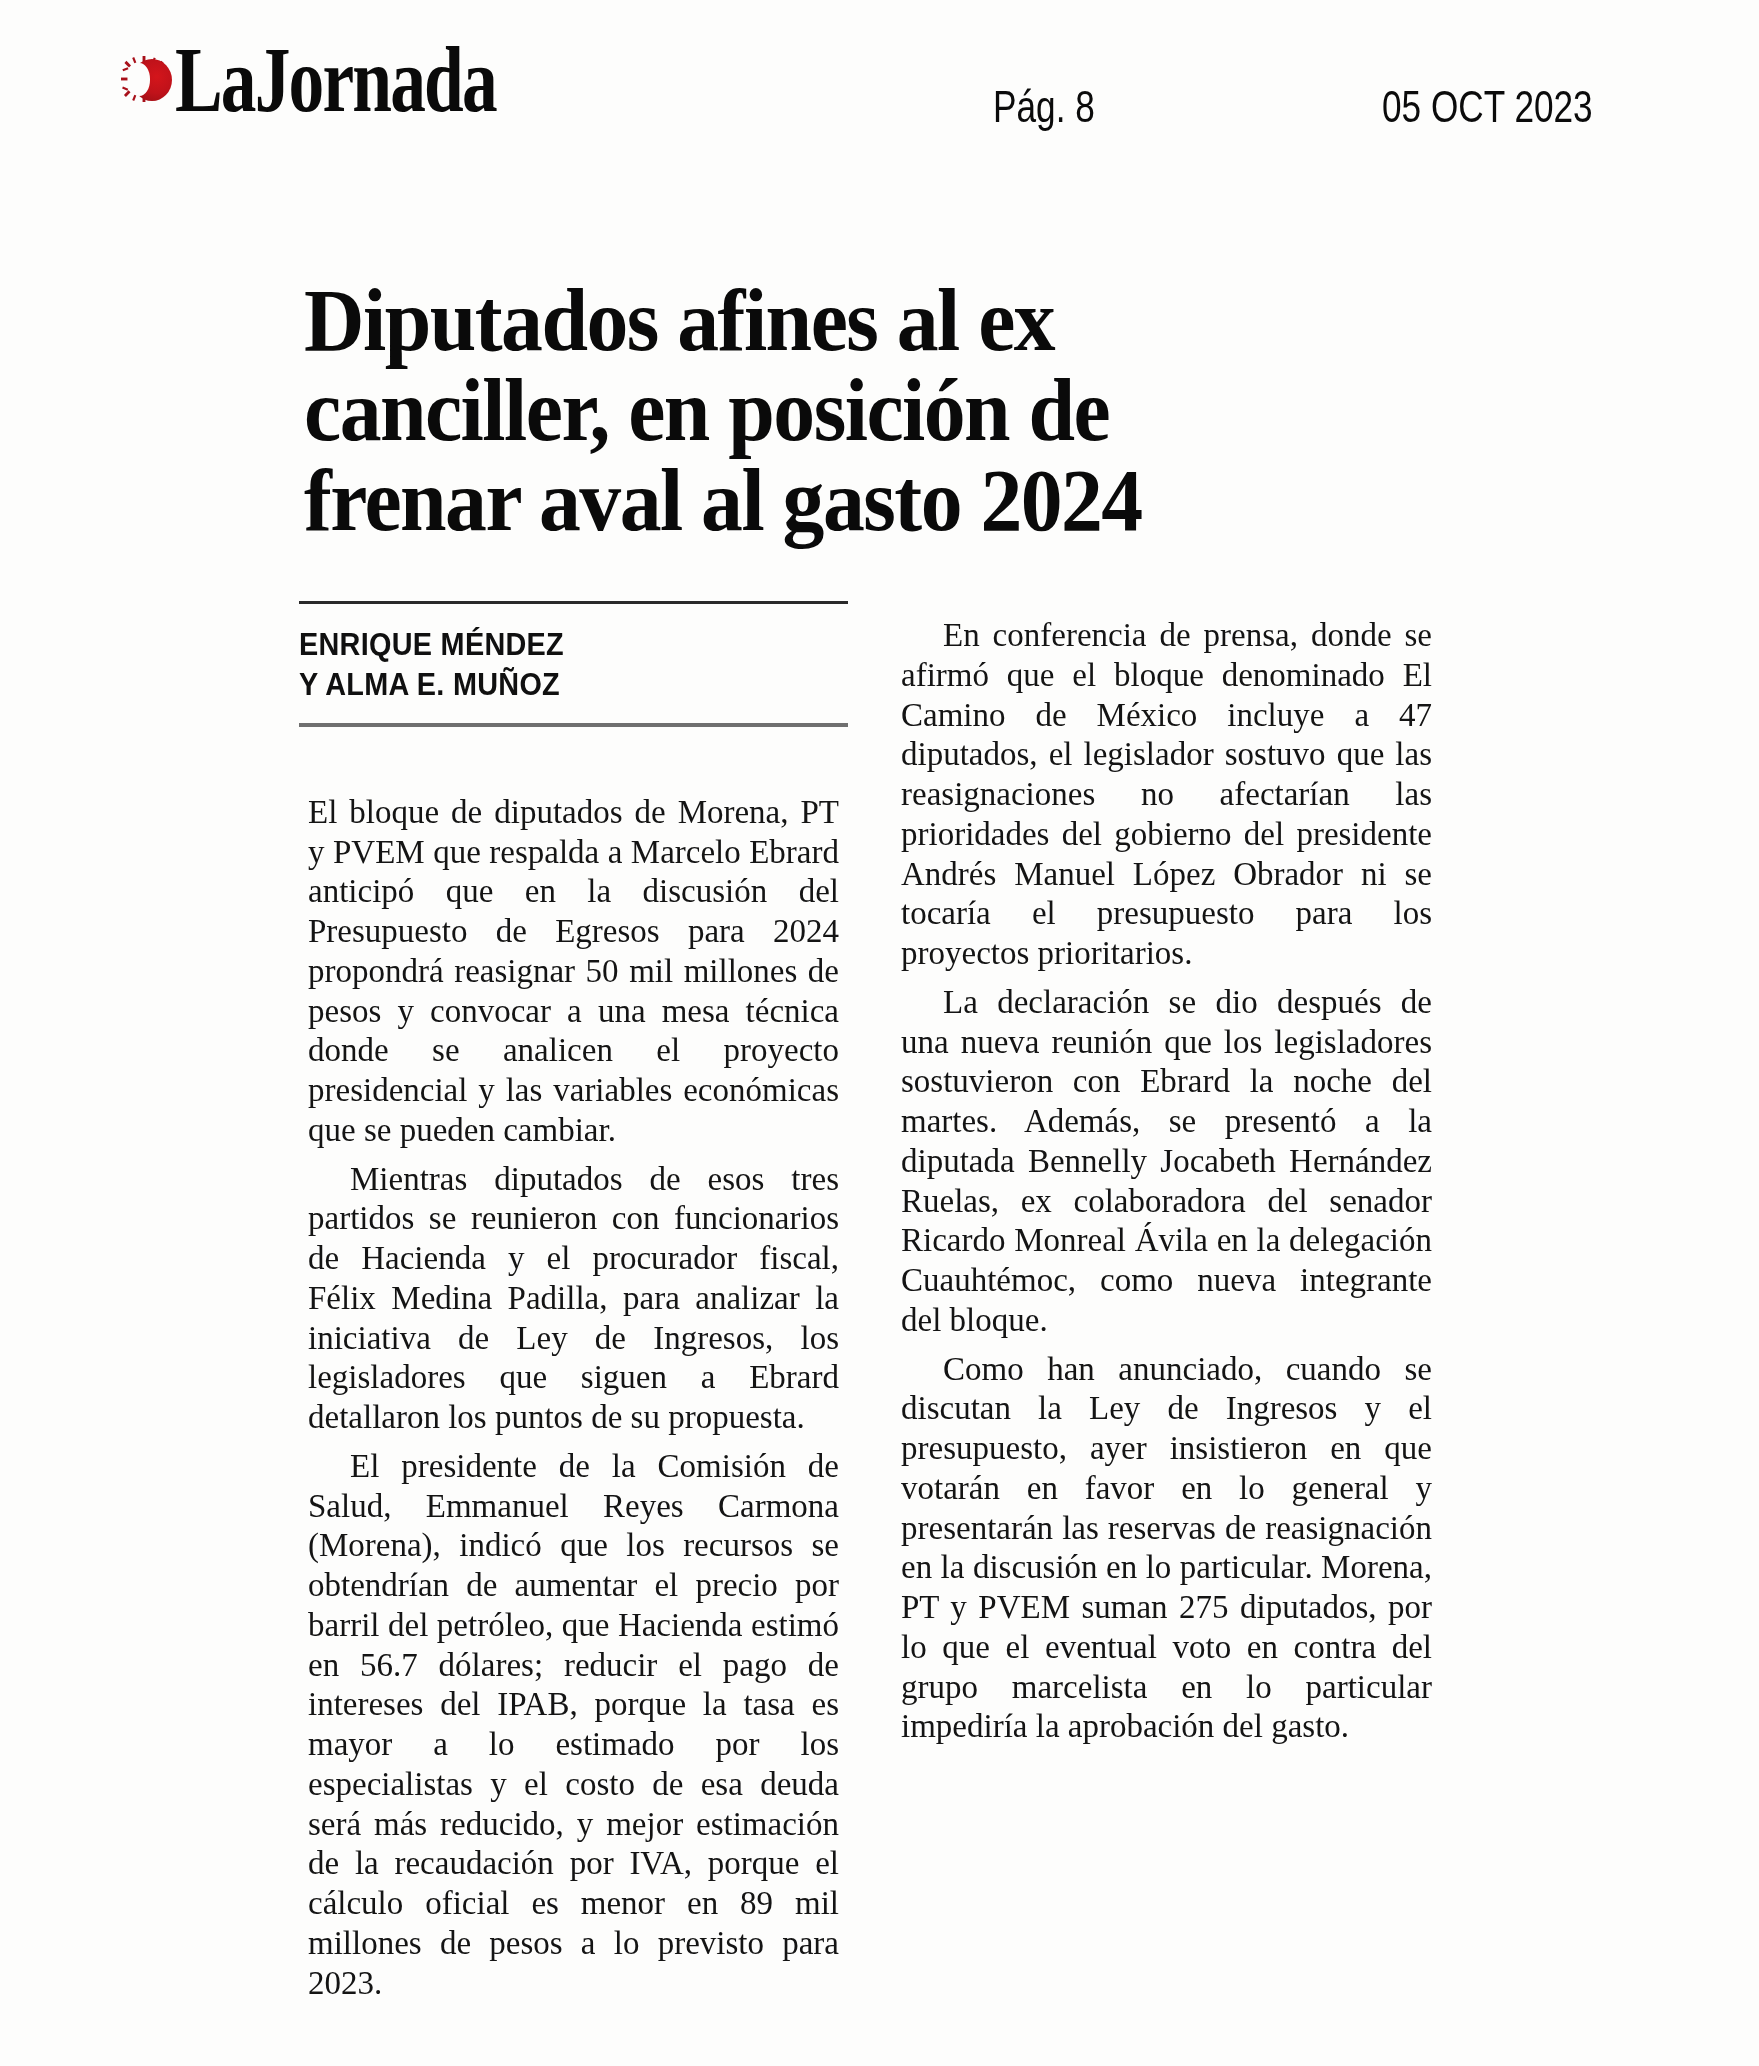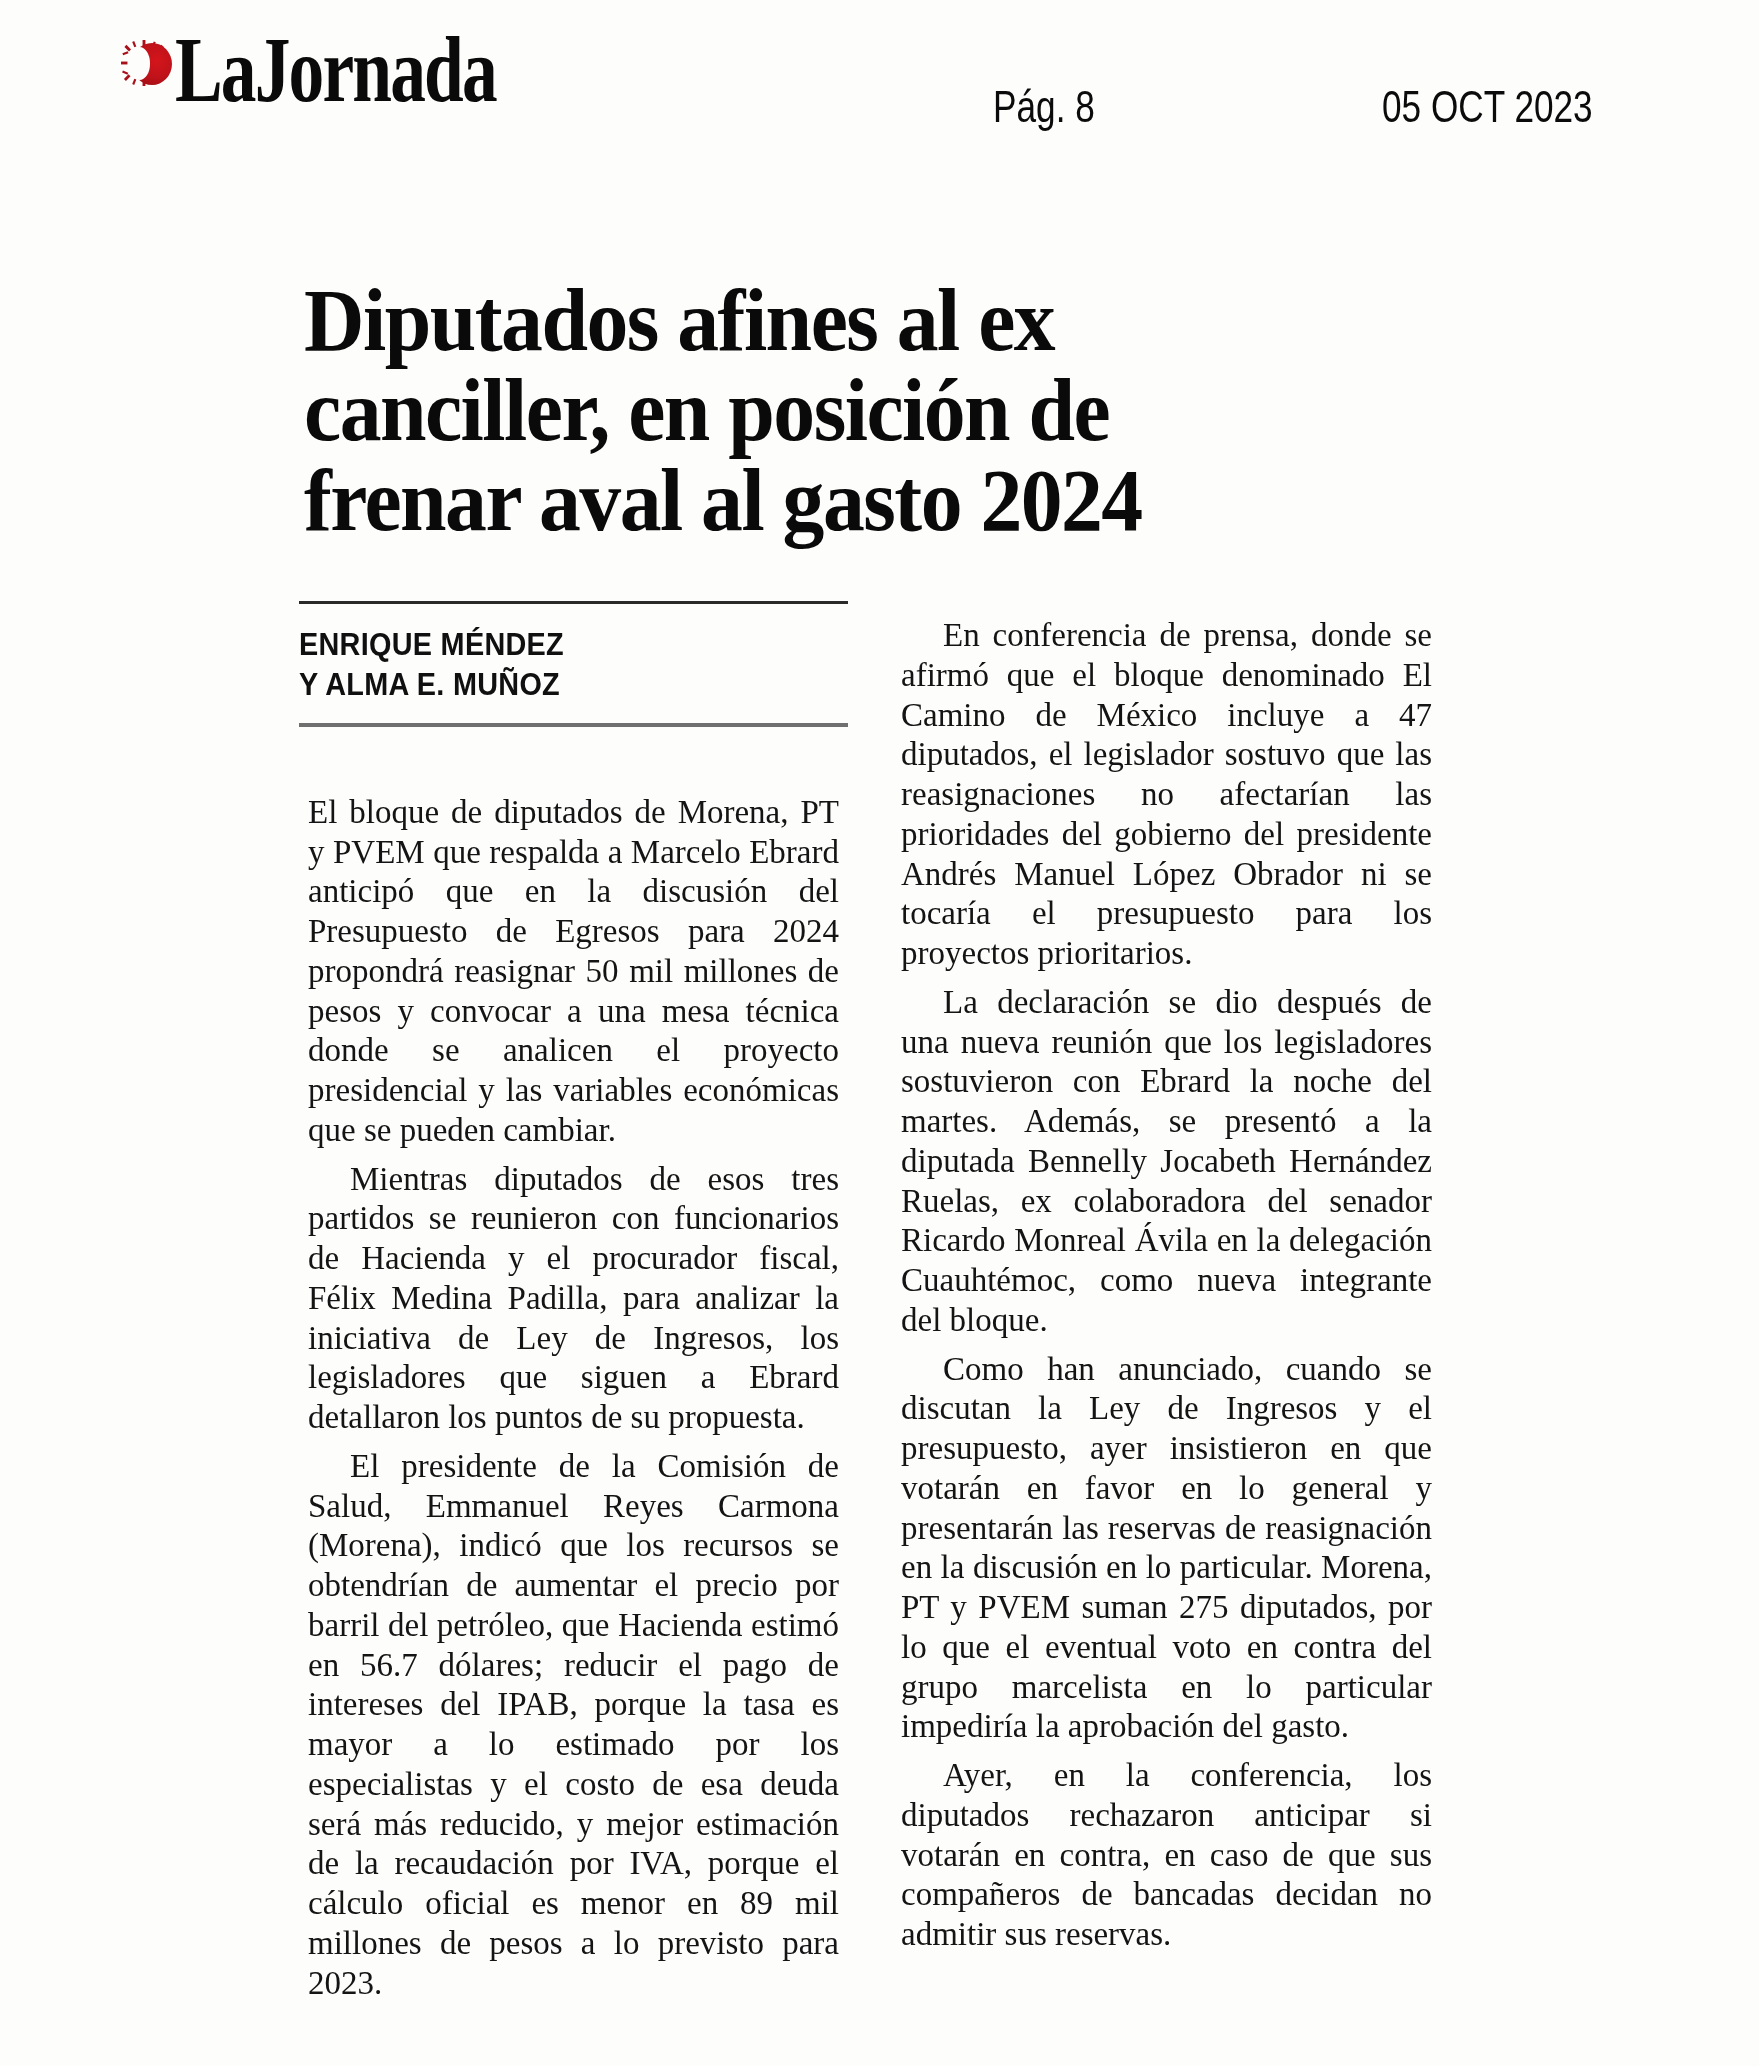--- a/index.html
+++ b/index.html
@@ -28,20 +28,21 @@
     left: 0; top: 0;
     width: 1760px;
     height: 179px;
   }
 
   .masthead {
     position: absolute;
     left: 120px;
     top: 37px;
     display: flex;
+    align-items: center;
     height: 86px;
   }
 
   .logo-mark {
     position: relative;
     width: 54px;
     height: 54px;
     margin-right: 1.4px;
     flex: 0 0 auto;
   }
@@ -212,17 +213,16 @@
 
     <p class="first">El bloque de diputados de Morena, PT y PVEM que respalda a Marcelo Ebrard anticipó que en la discusión del Presupuesto de Egresos para 2024 propondrá reasignar 50 mil millones de pesos y convocar a una mesa técnica donde se analicen el proyecto presidencial y las variables económicas que se pueden cambiar.</p>
     <p>Mientras diputados de esos tres partidos se reunieron con funcionarios de Hacienda y el procurador fiscal, Félix Medina Padilla, para analizar la iniciativa de Ley de Ingresos, los legisladores que siguen a Ebrard detallaron los puntos de su propuesta.</p>
     <p>El presidente de la Comisión de Salud, Emmanuel Reyes Carmona (Morena), indicó que los recursos se obtendrían de aumentar el precio por barril del petróleo, que Hacienda estimó en 56.7 dólares; reducir el pago de intereses del IPAB, porque la tasa es mayor a lo estimado por los especialistas y el costo de esa deuda será más reducido, y mejor estimación de la recaudación por IVA, porque el cálculo oficial es menor en 89 mil millones de pesos a lo previsto para 2023.</p>
   </div>
 
   <div class="col right">
     <p>En conferencia de prensa, donde se afirmó que el bloque denominado El Camino de México incluye a 47 diputados, el legislador sostuvo que las reasignaciones no afectarían las prioridades del gobierno del presidente Andrés Manuel López Obrador ni se tocaría el presupuesto para los proyectos prioritarios.</p>
     <p>La declaración se dio después de una nueva reunión que los legisladores sostuvieron con Ebrard la noche del martes. Además, se presentó a la diputada Bennelly Jocabeth Hernández Ruelas, ex colaboradora del senador Ricardo Monreal Ávila en la delegación Cuauhtémoc, como nueva integrante del bloque.</p>
     <p>Como han anunciado, cuando se discutan la Ley de Ingresos y el presupuesto, ayer insistieron en que votarán en favor en lo general y presentarán las reservas de reasignación en la discusión en lo particular. Morena, PT y PVEM suman 275 diputados, por lo que el eventual voto en contra del grupo marcelista en lo particular impediría la aprobación del gasto.</p>
-    <p>Ayer, en la conferencia, los diputados rechazaron anticipar si votarán en contra, en caso de que sus compañeros de bancadas decidan no admitir sus reservas.</p>
   </div>
 
 </div>
 
 
 </body></html>

